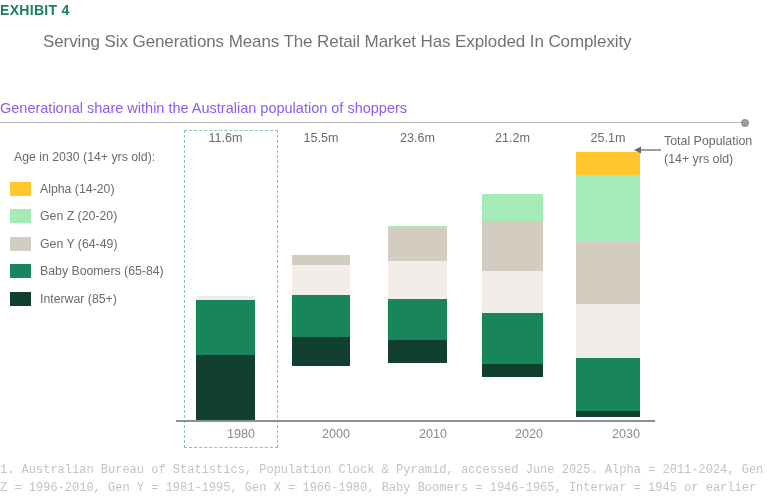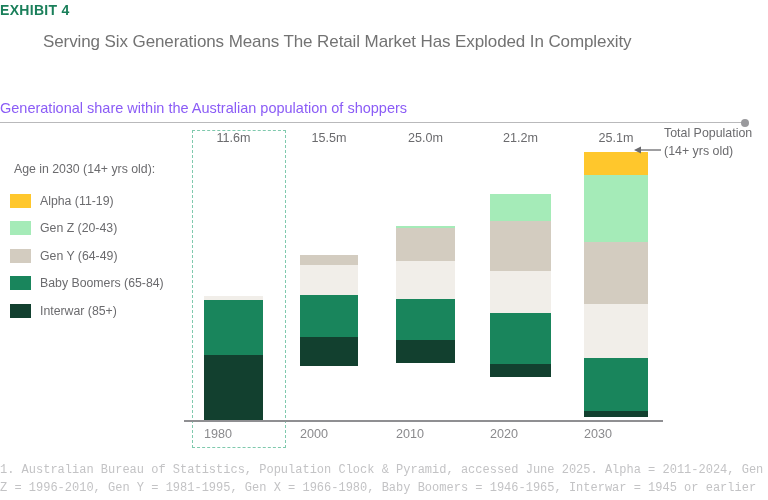--- a/index.html
+++ b/index.html
@@ -28,52 +28,52 @@
     background:#b9b9bb;
   }
   .hrule-dot{
     position:absolute;left:741px;top:118.5px;width:8px;height:8px;
     border-radius:50%;background:#9a9a9d;
   }
 
   
   .legend{position:absolute;left:10px;top:146px;width:165px;}
   .legend-title{
-    font-size:12.3px;color:#6b6b6e;margin:16px 0 11px 4px;white-space:nowrap;
+    font-size:12.3px;color:#6b6b6e;margin:4px 0 11px 4px;white-space:nowrap;
   }
   .legend-row{display:flex;align-items:center;height:27.5px;}
   .legend-swatch{
     width:21px;height:14px;flex:0 0 21px;margin-right:9px;
   }
   .legend-text{font-size:12.3px;color:#6b6b6e;white-space:nowrap;}
 
   
-  .chart{position:absolute;left:8px;top:0;width:656px;height:500px;}
+  .chart{position:absolute;left:0;top:0;width:656px;height:500px;}
   .axis-line{
     position:absolute;left:176px;top:420px;width:479px;height:1.5px;
     background:#8f8f92;
   }
   .bar-wrap{position:absolute;}
   .seg{position:absolute;left:0;width:100%;}
   .bar-total{
     position:absolute;text-align:center;font-size:12.6px;color:#6b6b6e;
     top:131px;white-space:nowrap;
   }
   .bar-xlabel{
-    position:absolute;text-align:left;font-size:12.6px;color:#8a8a8d;
+    position:absolute;text-align:right;font-size:12.6px;color:#8a8a8d;
     top:427px;white-space:nowrap;
   }
   .highlight-box{
     position:absolute;left:184px;top:130px;width:94px;height:318px;
     border:1.6px dashed #7fc9ad;box-sizing:border-box;
   }
 
   
   .annot{
-    position:absolute;left:664px;top:125px;
+    position:absolute;left:664px;top:133px;
     font-size:12.4px;line-height:1.45;color:#6b6b6e;white-space:nowrap;
   }
   .annot-arrow{
     position:absolute;left:634px;top:145px;width:28px;height:10px;
   }
 
   
   .footnote{
     position:absolute;left:0;top:461px;width:766px;
     font-size:12px;line-height:1.5;color:#c3c3c5;font-family:Liberation Mono, monospace;
@@ -86,25 +86,25 @@
 <h1 class="title">Serving Six Generations Means The Retail Market Has Exploded In Complexity</h1>
 <div class="subtitle">Generational share within the Australian population of shoppers</div>
 <div class="hrule"></div>
 <div class="hrule-dot"></div>
 
 <div class="legend">
   <div class="legend-title">Age in 2030 (14+ yrs old):</div>
   <div id="legend-rows">
       <div class="legend-row">
         <span class="legend-swatch" style="background: rgb(255, 199, 44);"></span>
-        <span class="legend-text">Alpha (11-19)</span>
+        <span class="legend-text">Alpha (14-20)</span>
       </div>
       <div class="legend-row">
         <span class="legend-swatch" style="background: rgb(165, 235, 184);"></span>
-        <span class="legend-text">Gen Z (20-43)</span>
+        <span class="legend-text">Gen Z (20-20)</span>
       </div>
       <div class="legend-row">
         <span class="legend-swatch" style="background: rgb(211, 204, 192);"></span>
         <span class="legend-text">Gen Y (64-49)</span>
       </div>
       <div class="legend-row">
         <span class="legend-swatch" style="background: rgb(25, 133, 92);"></span>
         <span class="legend-text">Baby Boomers (65-84)</span>
       </div>
       <div class="legend-row">
@@ -132,21 +132,21 @@
       </div>
       <div class="bar-total" style="left: 292px; width: 58px;">15.5m</div>
       <div class="bar-xlabel" style="left: 292px; width: 58px;">2000</div>
       <div class="bar-wrap" style="left: 388px; width: 59px; top: 225.673px; height: 194.327px;">
         <div class="seg" style="background: rgb(165, 235, 184); top: 0px; height: 2.13546px;"></div>
         <div class="seg" style="background: rgb(211, 204, 192); top: 2.13546px; height: 33.0996px;"></div>
         <div class="seg" style="background: rgb(241, 238, 233); top: 35.2351px; height: 38.4382px;"></div>
         <div class="seg" style="background: rgb(25, 133, 92); top: 73.6733px; height: 40.5737px;"></div>
         <div class="seg" style="background: rgb(18, 64, 47); top: 114.247px; height: 23.49px;"></div>
       </div>
-      <div class="bar-total" style="left: 388px; width: 59px;">25.0m</div>
+      <div class="bar-total" style="left: 388px; width: 59px;">23.6m</div>
       <div class="bar-xlabel" style="left: 388px; width: 59px;">2010</div>
       <div class="bar-wrap" style="left: 482px; width: 61px; top: 193.641px; height: 226.359px;">
         <div class="seg" style="background: rgb(165, 235, 184); top: 0px; height: 27.761px;"></div>
         <div class="seg" style="background: rgb(211, 204, 192); top: 27.761px; height: 49.1155px;"></div>
         <div class="seg" style="background: rgb(241, 238, 233); top: 76.8765px; height: 42.7092px;"></div>
         <div class="seg" style="background: rgb(25, 133, 92); top: 119.586px; height: 51.251px;"></div>
         <div class="seg" style="background: rgb(18, 64, 47); top: 170.837px; height: 12.8127px;"></div>
       </div>
       <div class="bar-total" style="left: 482px; width: 61px;">21.2m</div>
       <div class="bar-xlabel" style="left: 482px; width: 61px;">2020</div>

